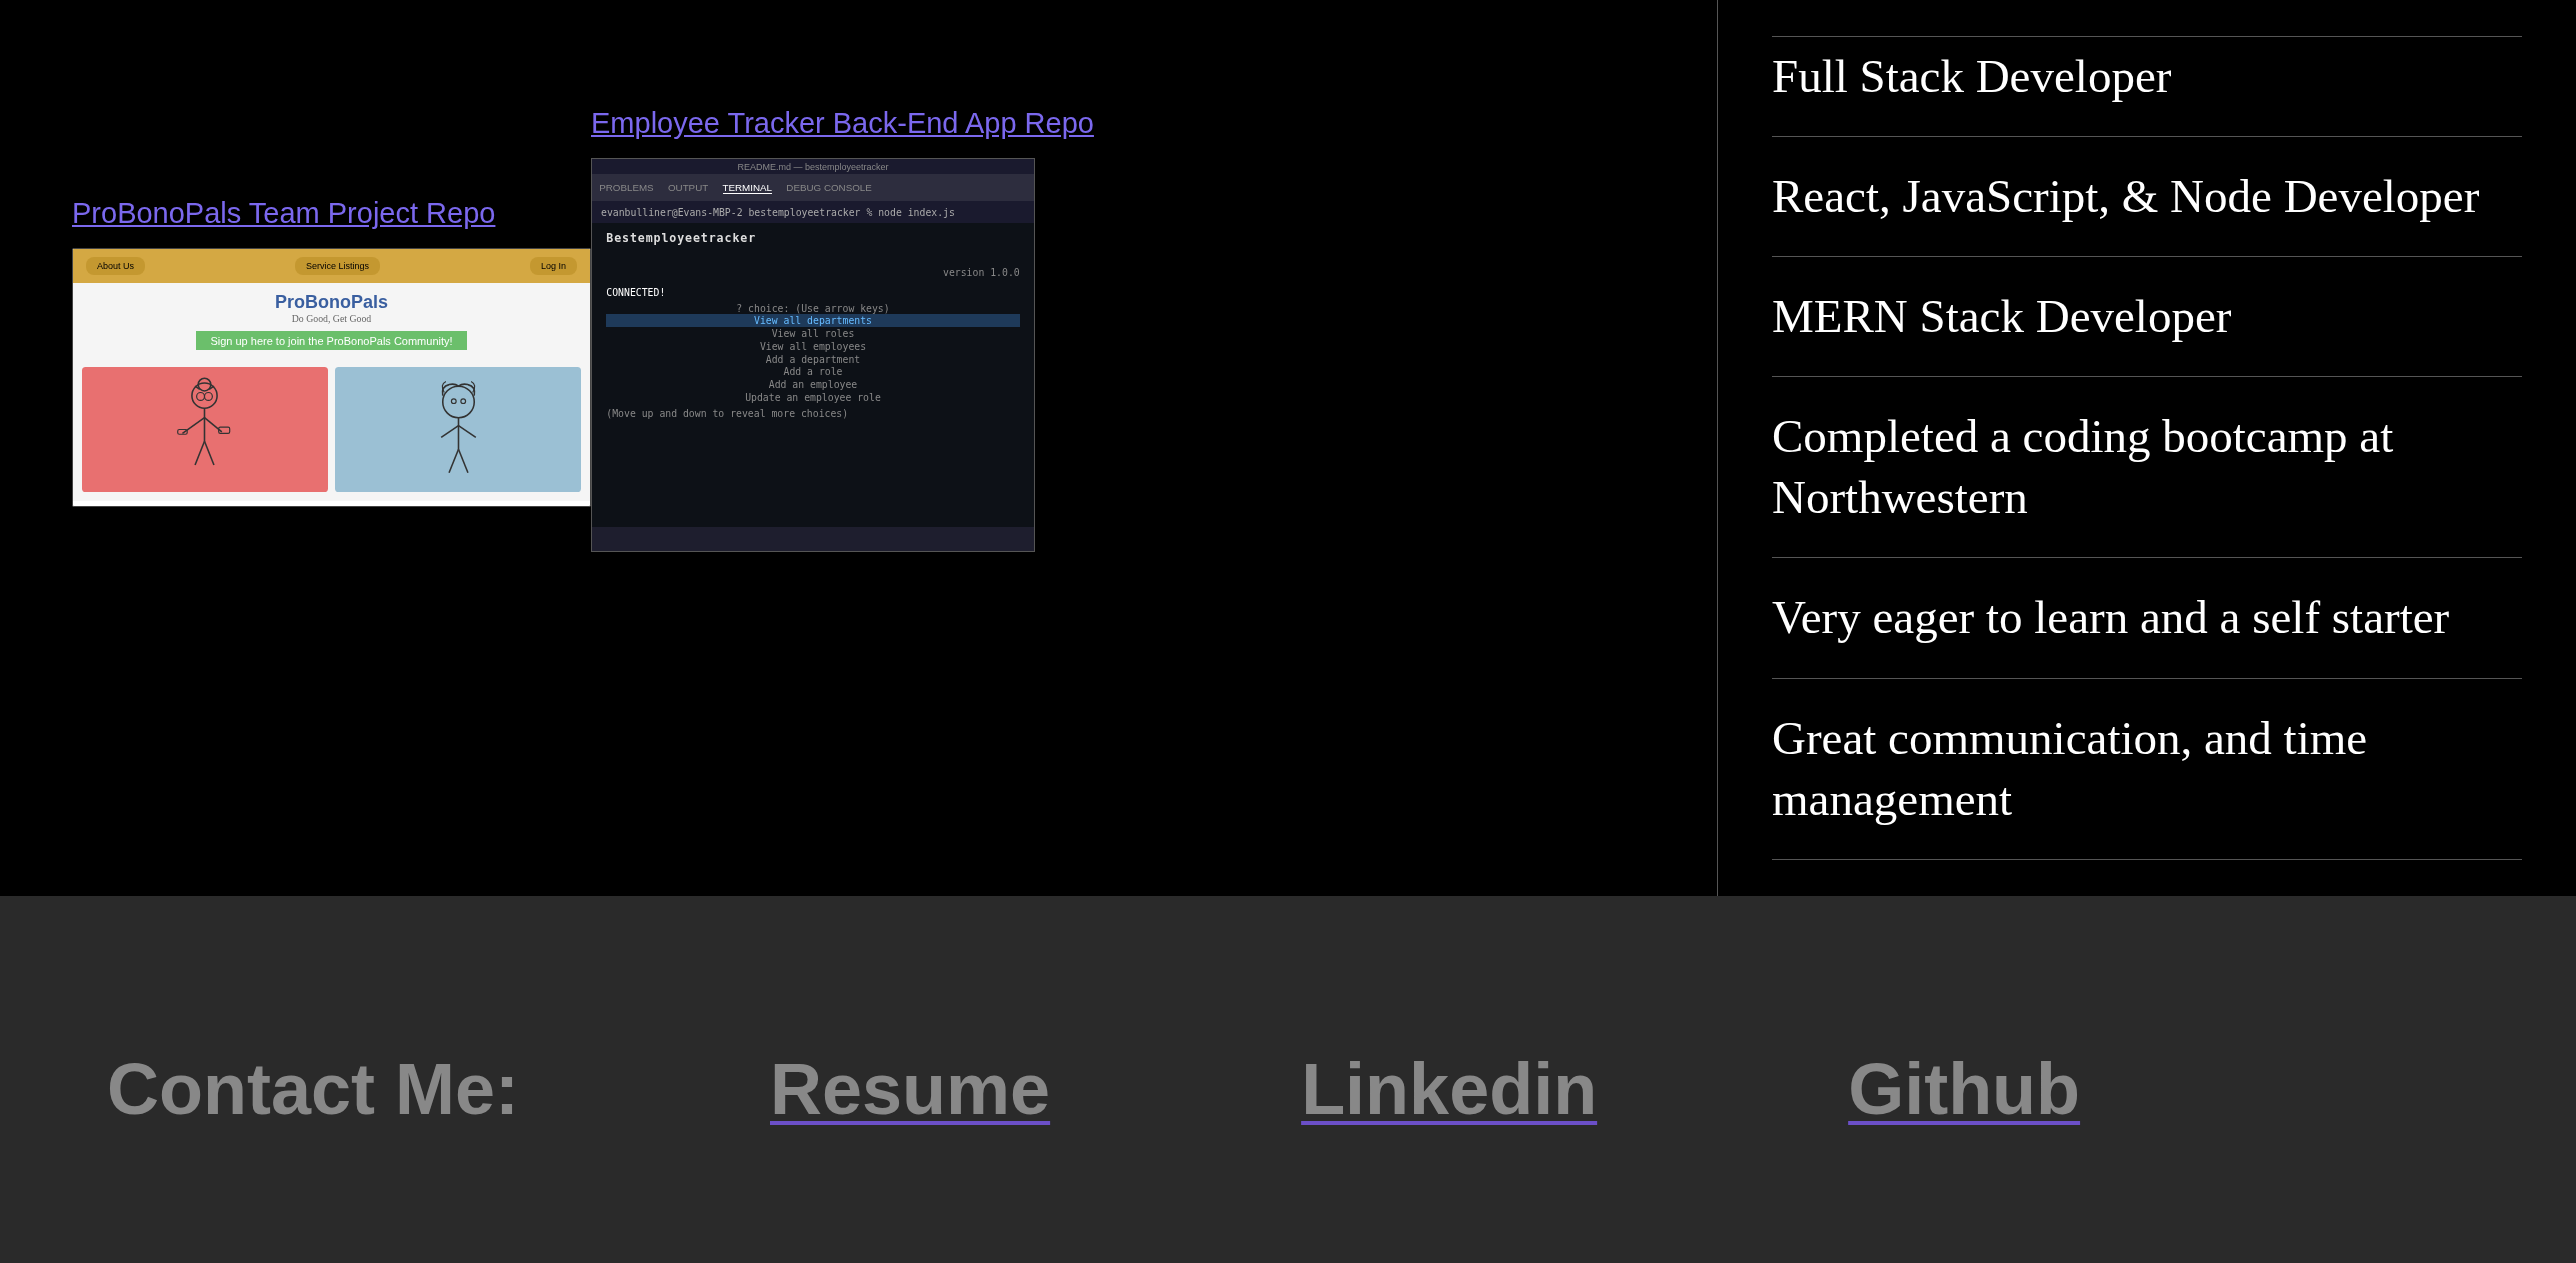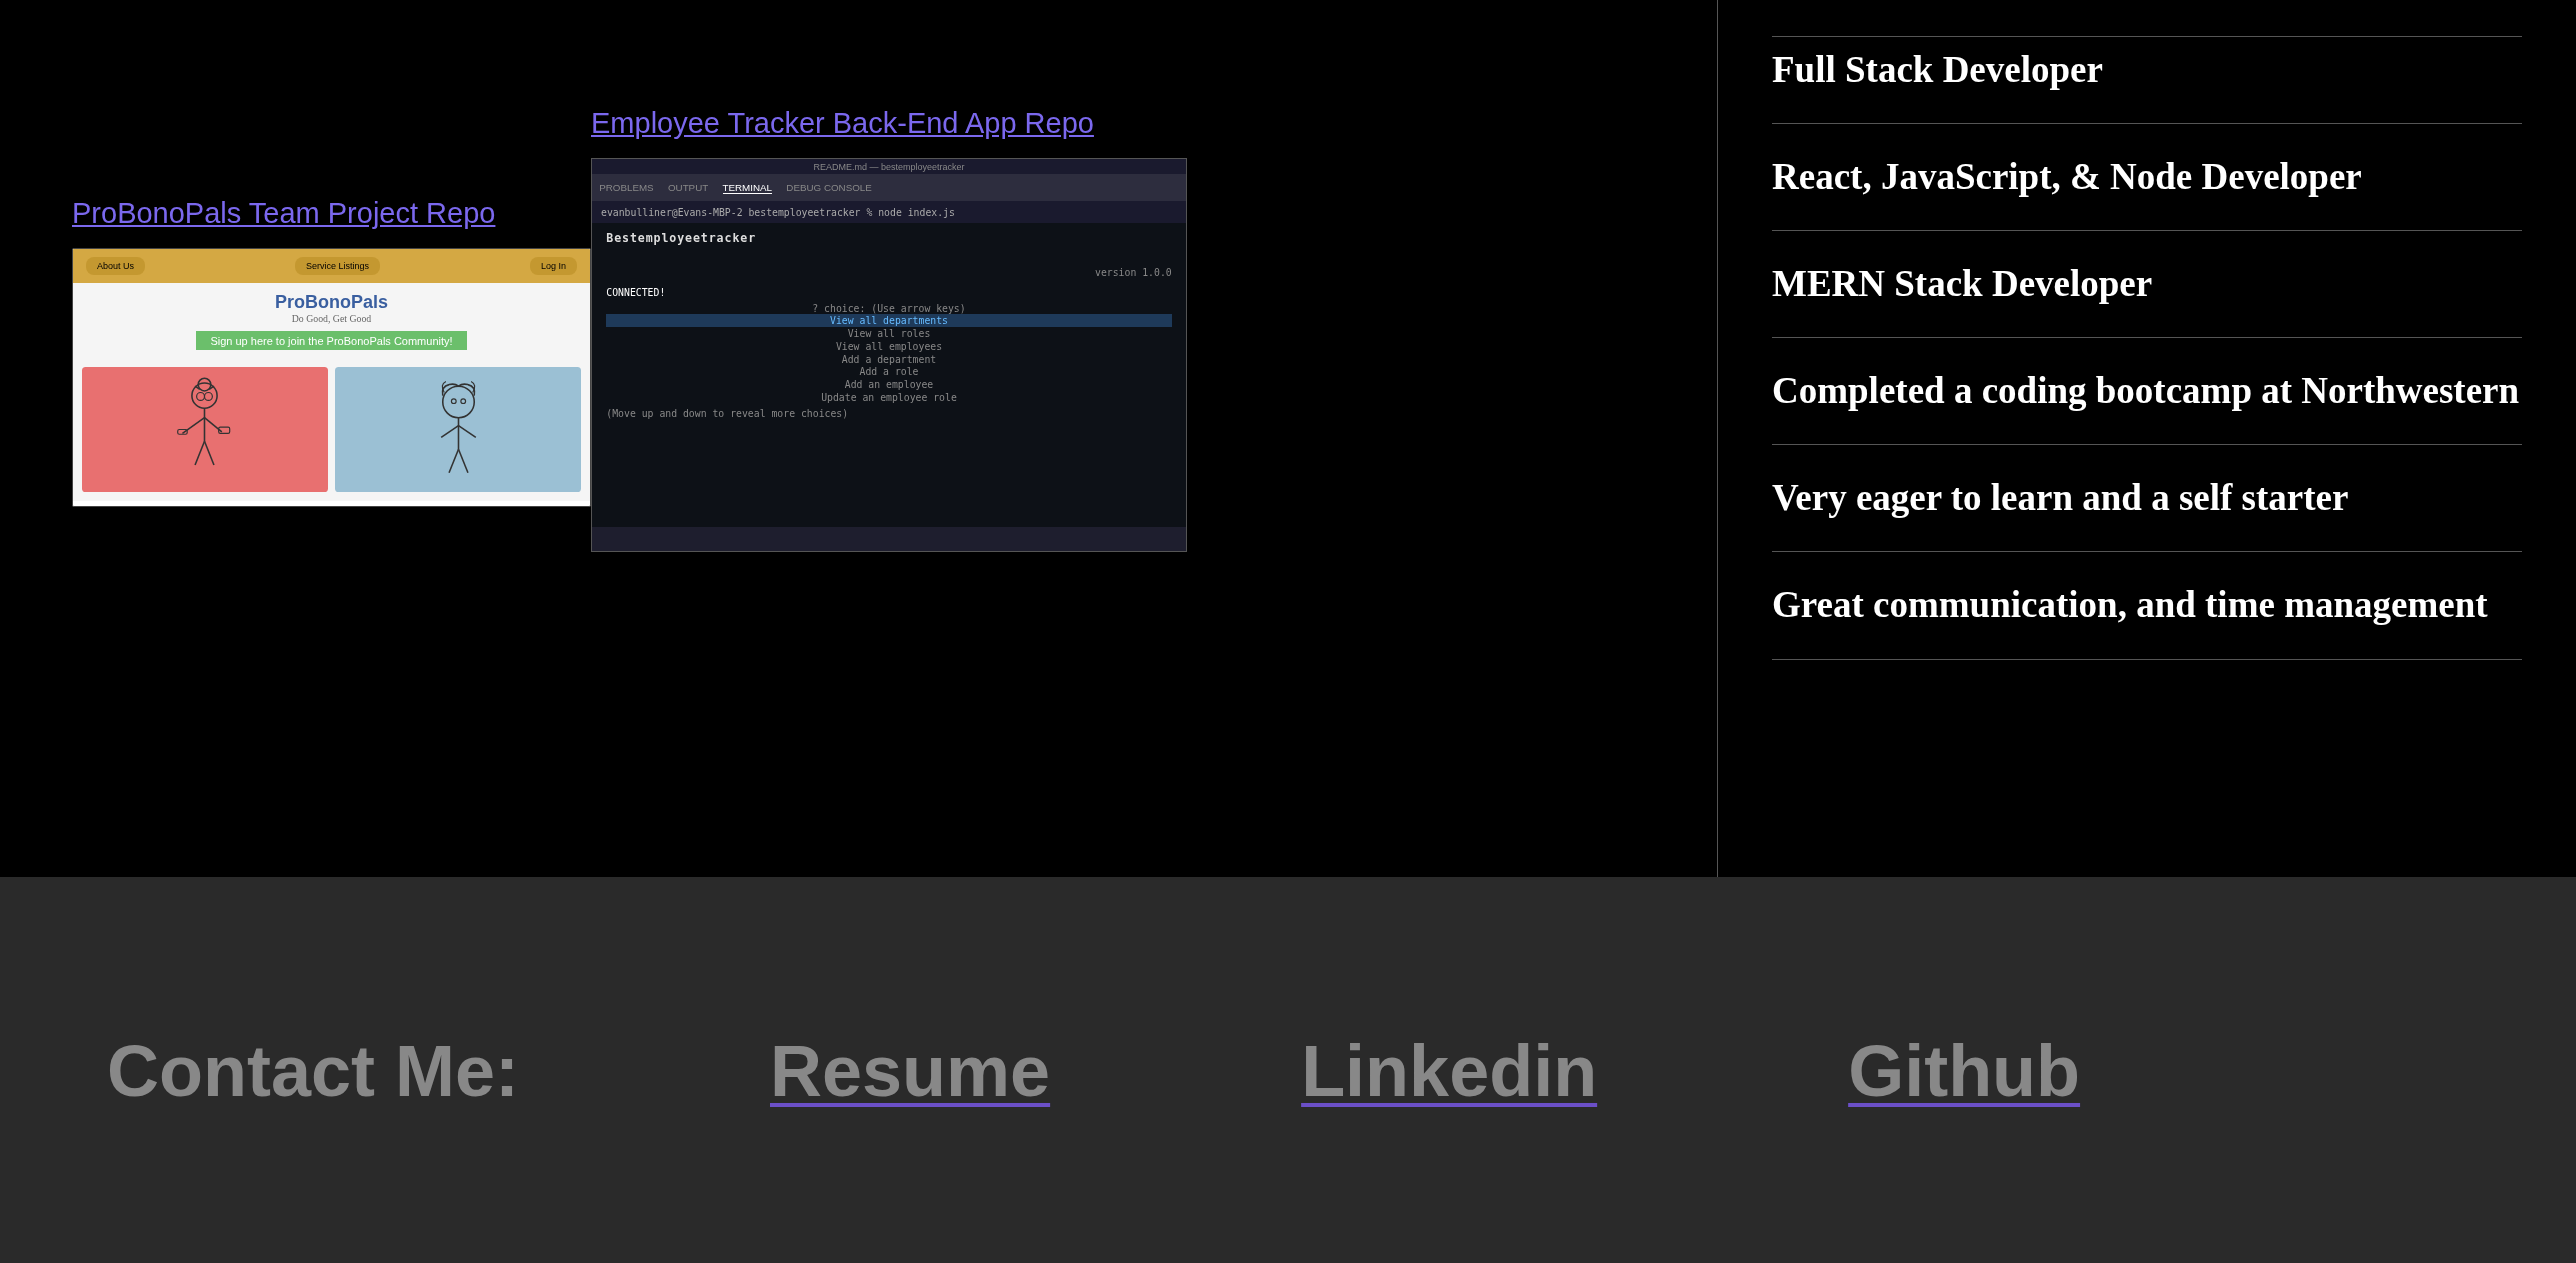--- a/index.html
+++ b/index.html
@@ -134,21 +134,21 @@
       background: #9bc0d4;
       border-radius: 3.6px;
       display: flex;
       align-items: center;
       justify-content: center;
       overflow: hidden;
     }
 
     
     .employee-tracker-screenshot {
-      width: 596px;
+      width: 444px;
       height: 394px;
       border: 1.8px solid #555;
       background: #1e1e2e;
       overflow: hidden;
     }
 
     .et-tabs {
       background: #2d2d3e;
       display: flex;
       align-items: center;
@@ -251,22 +251,22 @@
       padding: 29px 0;
       border-bottom: 1.8px solid #555;
     }
 
     .info-item:first-child {
       padding-top: 9px;
       border-top: 1.8px solid #555;
     }
 
     .info-item-text {
-      font-size: 37px;
-      font-weight: 700;
+      font-size: 47px;
+      font-weight: 400;
       color: #ffffff;
       line-height: 1.3;
       font-family: 'Georgia', serif;
     }
 
     
     .footer {
       background: #2a2a2a;
       height: 387px;
       display: flex;

